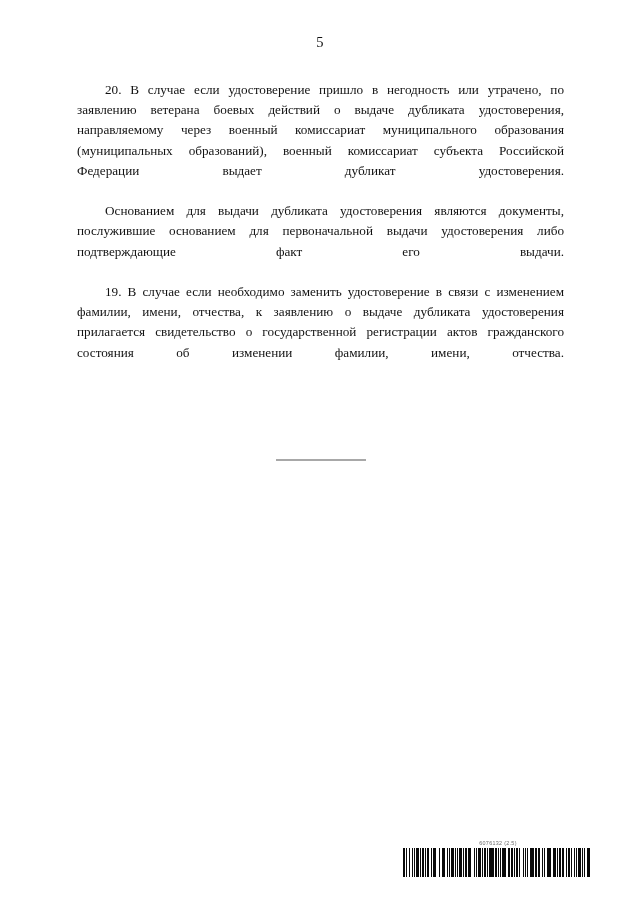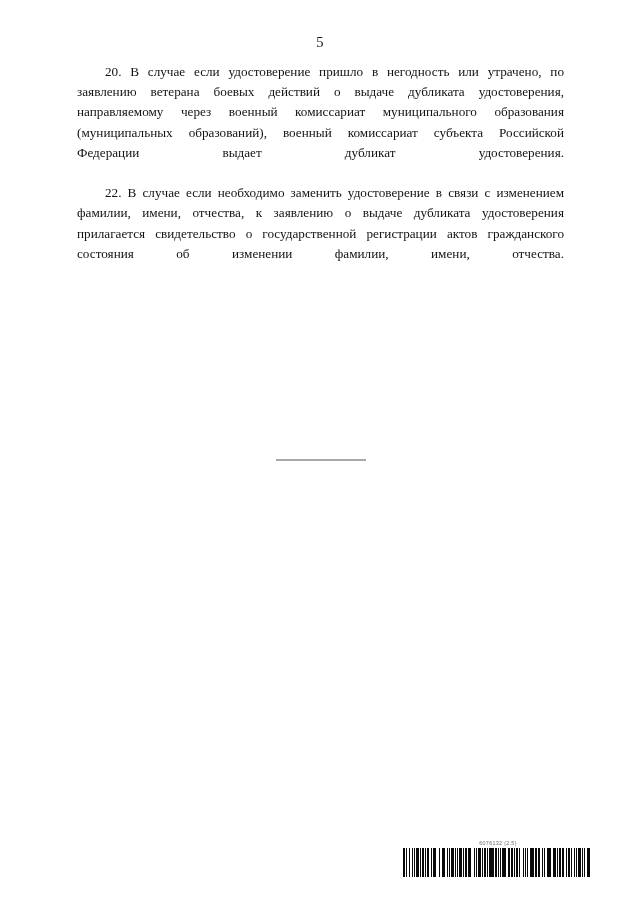--- a/index.html
+++ b/index.html
@@ -34,21 +34,21 @@
     font-size: 14.5px;
     line-height: 16px;
     color: #111111;
     letter-spacing: 0.2px;
   }
 
   
   .text-column {
     position: absolute;
     left: 77px;
-    top: 62px;
+    top: 80px;
     width: 487px;
   }
 
   .para {
     margin: 0;
     text-align: justify;
     text-justify: inter-word;
     text-indent: 28px;
     font-size: 13.2px;
     line-height: 20.2px;
@@ -123,23 +123,24 @@
 <body>
 
 <div class="page">
 
   <div class="page-number">5</div>
 
   <div class="text-column">
 
     <p class="para">20. В случае если удостоверение пришло в негодность или утрачено, по заявлению ветерана боевых действий о выдаче дубликата удостоверения, направляемому через военный комиссариат муниципального образования (муниципальных образований), военный комиссариат субъекта Российской Федерации выдает дубликат удостоверения.</p>
 
-
-
-    <p class="para">22. В случае если необходимо заменить удостоверение в связи с изменением фамилии, имени, отчества, к заявлению о выдаче дубликата удостоверения прилагается свидетельство о государственной регистрации актов гражданского состояния об изменении фамилии, имени, отчества.</p>
+    <p class="para">Основанием для выдачи дубликата удостоверения являются документы, послужившие основанием для первоначальной выдачи удостоверения либо подтверждающие факт его выдачи.</p>
+
+
+    <p class="para">19. В случае если необходимо заменить удостоверение в связи с изменением фамилии, имени, отчества, к заявлению о выдаче дубликата удостоверения прилагается свидетельство о государственной регистрации актов гражданского состояния об изменении фамилии, имени, отчества.</p>
 
 
   </div>
 
   <div class="separator-rule"></div>
 
   <div class="barcode-block">
     <div class="barcode-caption">6076132 (2.5)</div>
     <div class="barcode-bars" id="barcode-bars">
         <span style="left: 0px; width: 1.751px;"></span>

